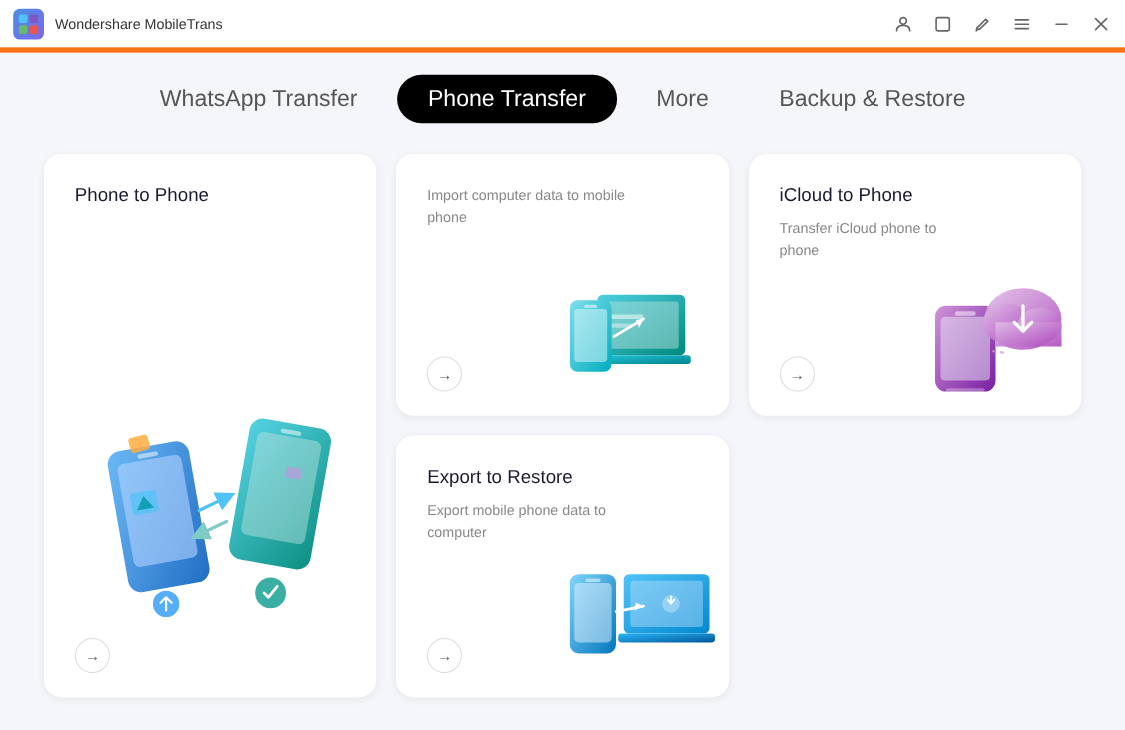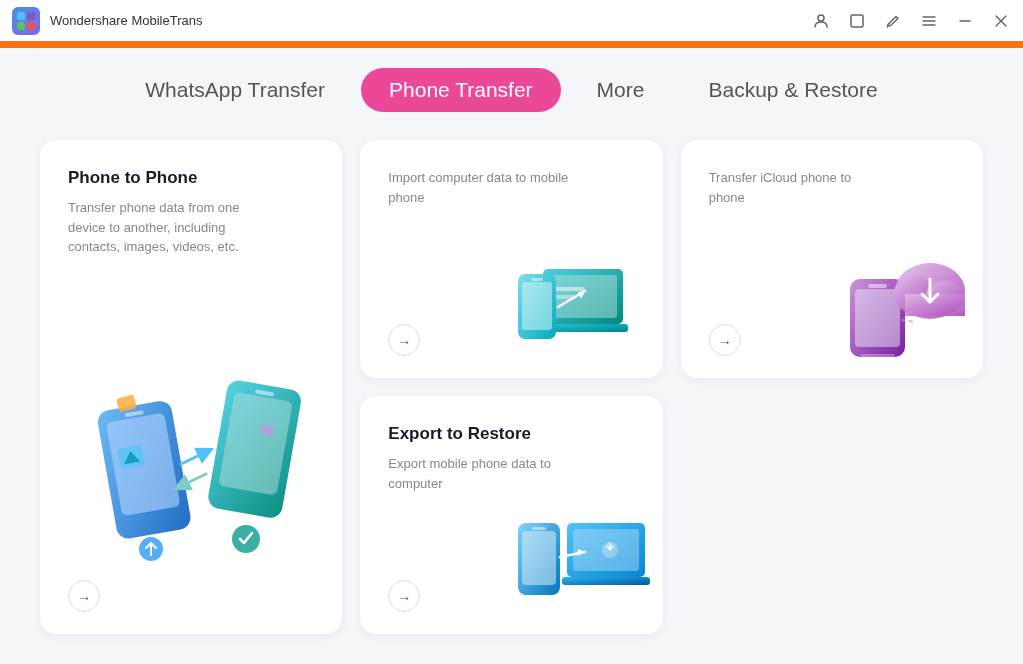--- a/index.html
+++ b/index.html
@@ -15,21 +15,21 @@
     }
 
     
     .title-bar {
       background: #ffffff;
       height: 48px;
       display: flex;
       align-items: center;
       justify-content: space-between;
       padding: 0 12px;
-      border-bottom: 7px solid #f97316;
+      border-bottom: 5px solid #f97316;
       -webkit-app-region: drag;
       flex-shrink: 0;
     }
 
     .title-bar-left {
       display: flex;
       align-items: center;
       gap: 10px;
     }
 
@@ -96,21 +96,21 @@
       font-size: 21px;
       font-weight: 500;
       color: #555;
       background: transparent;
       border: none;
       transition: all 0.2s;
       white-space: nowrap;
     }
 
     .nav-tab.active {
-      background: #ec4899;
+      background: #000000;
       color: white;
     }
 
     
     .cards-grid {
       display: grid;
       grid-template-columns: 1fr 1fr 1fr;
       grid-template-rows: 1fr 1fr;
       gap: 18px;
       flex: 1;
@@ -129,21 +129,21 @@
       cursor: pointer;
       transition: box-shadow 0.2s;
     }
 
     .card-large {
       grid-row: 1 / 3;
     }
 
     .card-title {
       font-size: 17px;
-      font-weight: 700;
+      font-weight: 400;
       color: #1a1a2e;
       margin-bottom: 10px;
     }
 
     .card-desc {
       font-size: 13px;
       color: #888;
       line-height: 1.5;
       max-width: 180px;
     }
@@ -223,21 +223,20 @@
     <button class="nav-tab">WhatsApp Transfer</button>
     <button class="nav-tab active">Phone Transfer</button>
     <button class="nav-tab">More</button>
     <button class="nav-tab">Backup &amp; Restore</button>
   </nav>
 
   <div class="cards-grid">
 
     <div class="card card-large">
       <div class="card-title">Phone to Phone</div>
-      <div class="card-desc">Transfer phone data from one device to another, including contacts, images, videos, etc.</div>
 
       <div style="position:absolute; bottom:50px; left:0; right:0; display:flex; justify-content:center; align-items:flex-end;">
         <svg width="260" height="220" viewBox="0 0 260 220" fill="none" xmlns="http://www.w3.org/2000/svg">
 
           <g transform="translate(30, 30) rotate(-10, 60, 100)">
             <rect x="20" y="10" width="75" height="130" rx="12" fill="url(#blueGrad)" opacity="0.95"></rect>
             <rect x="28" y="22" width="59" height="95" rx="6" fill="#b3d4ff" opacity="0.6"></rect>
             <rect x="48" y="16" width="19" height="4" rx="2" fill="#ffffff" opacity="0.5"></rect>
 
             <rect x="35" y="50" width="24" height="20" rx="3" fill="#4fc3f7" opacity="0.7"></rect>
@@ -325,20 +324,21 @@
               <stop offset="100%" stop-color="#00acc1"></stop>
             </linearGradient>
           </defs>
         </svg>
       </div>
 
       <div class="card-arrow">→</div>
     </div>
 
     <div class="card">
+      <div class="card-title">iCloud to Phone</div>
       <div class="card-desc">Transfer iCloud phone to phone</div>
 
       <div style="position:absolute; bottom:15px; right:8px;">
         <svg width="130" height="115" viewBox="0 0 130 115" fill="none" xmlns="http://www.w3.org/2000/svg">
 
           <g transform="translate(5, 35)">
             <rect x="0" y="0" width="55" height="78" rx="10" fill="url(#purpleGrad1)"></rect>
             <rect x="5" y="10" width="45" height="58" rx="4" fill="#e8eaf6" opacity="0.5"></rect>
             <rect x="18" y="5" width="19" height="4" rx="2" fill="white" opacity="0.5"></rect>
             <rect x="10" y="75" width="35" height="3" rx="1.5" fill="white" opacity="0.3"></rect>

